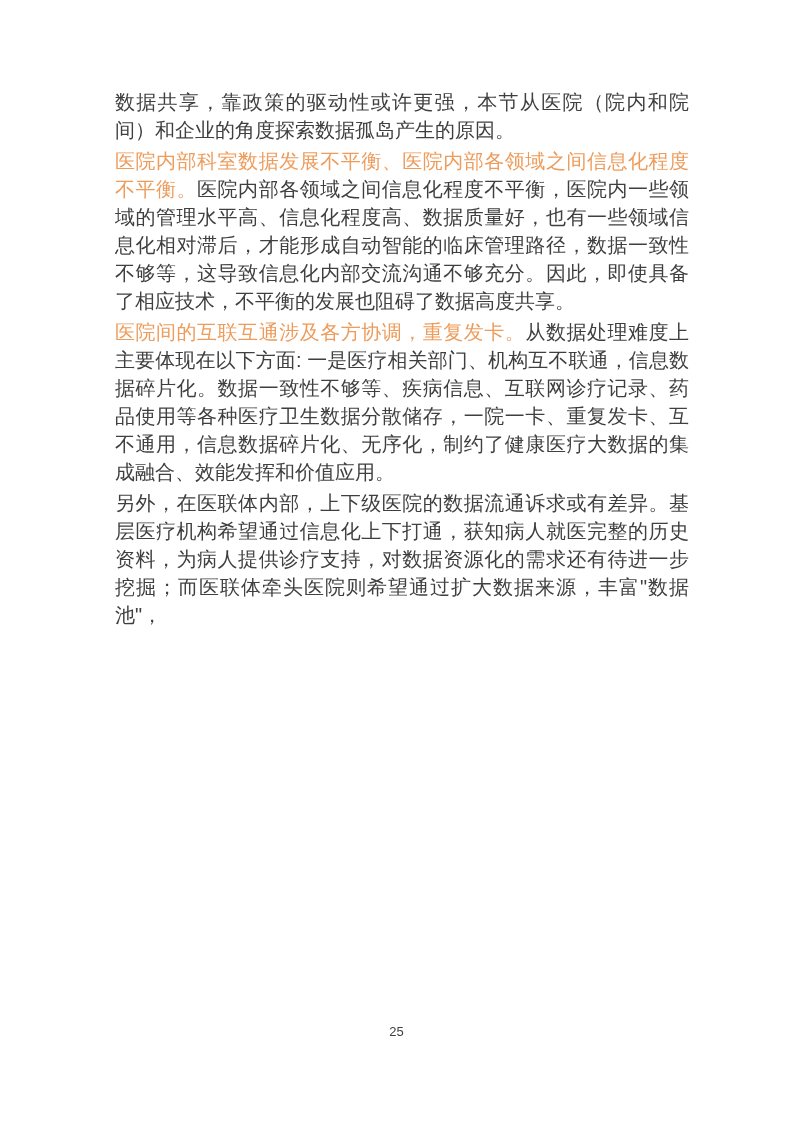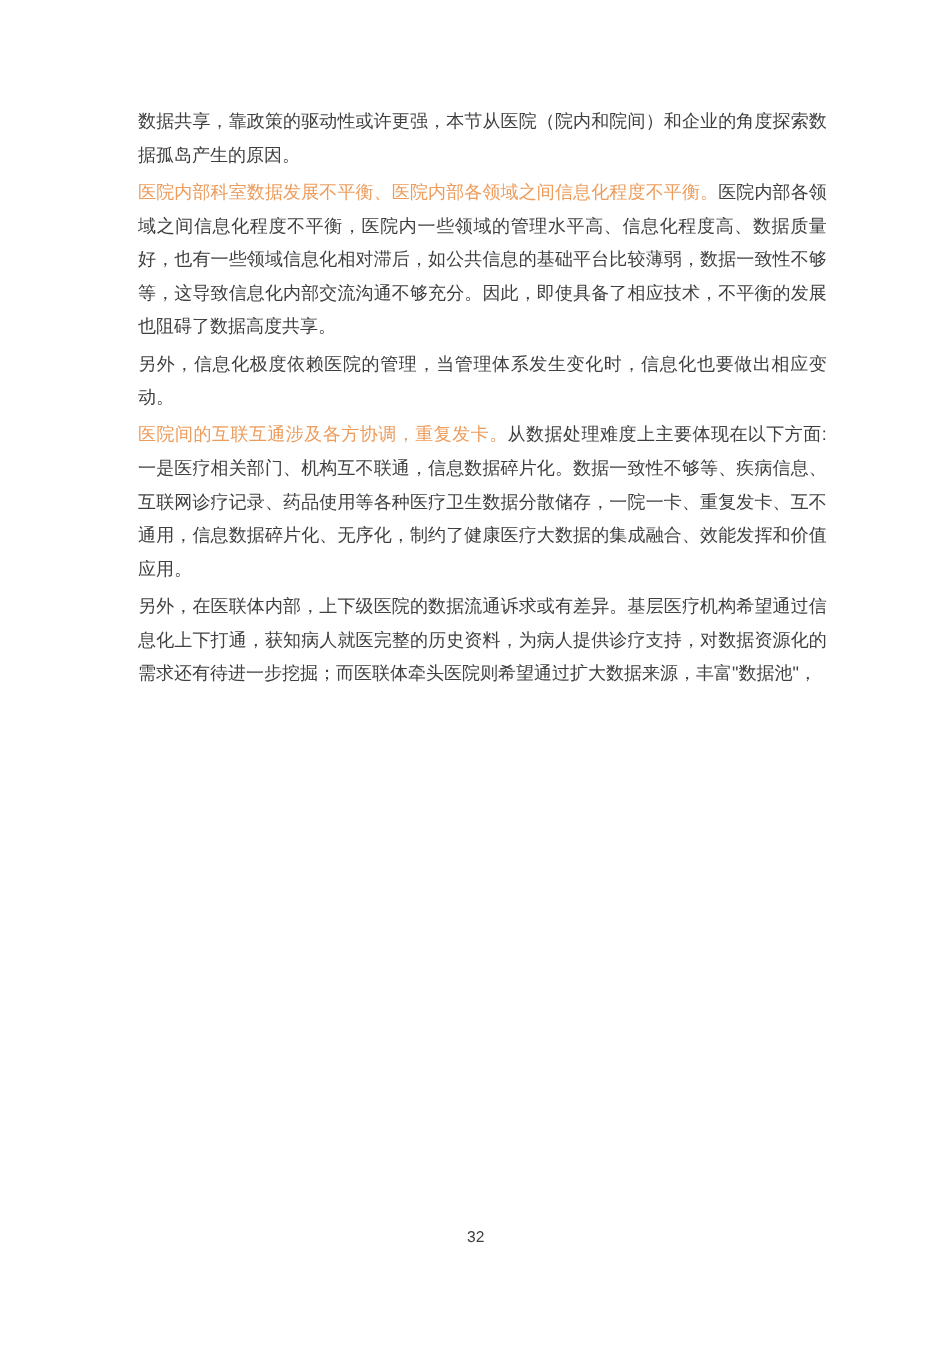--- a/index.html
+++ b/index.html
@@ -27,21 +27,21 @@
   .text-block {
     position: absolute;
     left: 115px;
     top: 88px;
     width: 574px;
     text-align: justify;
     text-justify: inter-ideograph;
   }
   p.para {
     margin: 0 0 3px 0;
-    font-size: 15px;
+    font-size: 20px;
     line-height: 28px;
     color: var(--body-text);
     word-break: break-all;
   }
   .seg.highlight {
     color: var(--highlight);
   }
   .page-footer {
     position: absolute;
     left: 0;
@@ -54,21 +54,20 @@
     line-height: 18px;
     color: var(--body-text);
   }
 </style>
 </head>
 <body>
 
 <div class="page">
   <div class="text-block" id="paragraphs">
       <p class="para"><span class="seg">数据共享，靠政策的驱动性或许更强，本节从医院（院内和院间）和企业的角度探索数据孤岛产生的原因。</span></p>
-      <p class="para"><span class="seg highlight">医院内部科室数据发展不平衡、医院内部各领域之间信息化程度不平衡。</span><span class="seg">医院内部各领域之间信息化程度不平衡，医院内一些领域的管理水平高、信息化程度高、数据质量好，也有一些领域信息化相对滞后，如公共信息的基础平台比较薄弱，数据一致性不够等，这导致信息化内部交流沟通不够充分。因此，即使具备了相应技术，不平衡的发展也阻碍了数据高度共享。</span></p>
-      <p class="para"><span class="seg">另外，信息化极度依赖医院的管理，当管理体系发生变化时，信息化也要做出相应变动。</span></p>
+      <p class="para"><span class="seg highlight">医院内部科室数据发展不平衡、医院内部各领域之间信息化程度不平衡。</span><span class="seg">医院内部各领域之间信息化程度不平衡，医院内一些领域的管理水平高、信息化程度高、数据质量好，也有一些领域信息化相对滞后，才能形成自动智能的临床管理路径，数据一致性不够等，这导致信息化内部交流沟通不够充分。因此，即使具备了相应技术，不平衡的发展也阻碍了数据高度共享。</span></p>
       <p class="para"><span class="seg highlight">医院间的互联互通涉及各方协调，重复发卡。</span><span class="seg">从数据处理难度上主要体现在以下方面: 一是医疗相关部门、机构互不联通，信息数据碎片化。数据一致性不够等、疾病信息、互联网诊疗记录、药品使用等各种医疗卫生数据分散储存，一院一卡、重复发卡、互不通用，信息数据碎片化、无序化，制约了健康医疗大数据的集成融合、效能发挥和价值应用。</span></p>
       <p class="para"><span class="seg">另外，在医联体内部，上下级医院的数据流通诉求或有差异。基层医疗机构希望通过信息化上下打通，获知病人就医完整的历史资料，为病人提供诊疗支持，对数据资源化的需求还有待进一步挖掘；而医联体牵头医院则希望通过扩大数据来源，丰富"数据池"，</span></p>
     </div>
   <div class="page-footer">
-    <span class="page-number">32</span>
+    <span class="page-number">25</span>
   </div>
 </div>
 
 </body></html>

